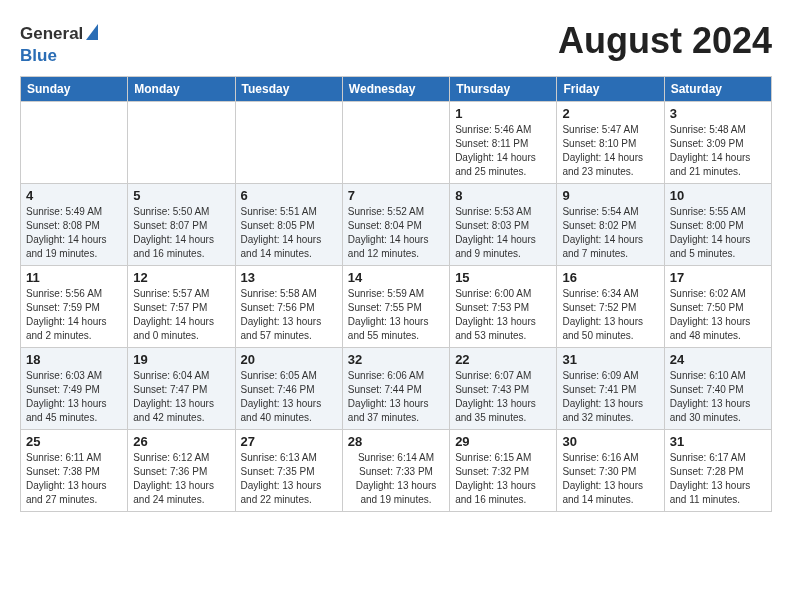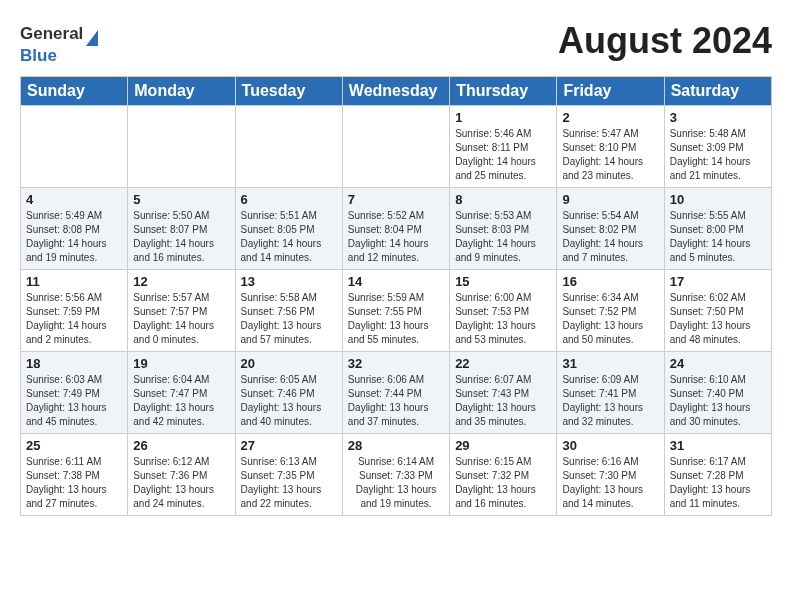--- a/index.html
+++ b/index.html
@@ -35,21 +35,21 @@
       width: 100%;
       border-collapse: collapse;
       margin-top: 10px;
       font-size: 11px;
     }
     .calendar th {
       background: #2a6db5;
       color: #fff;
       text-align: left;
       padding: 5px 6px;
-      font-size: 16px;
+      font-size: 12px;
       font-weight: bold;
       border: 1px solid #ccc;
     }
     .calendar td {
       border: 1px solid #ccc;
       vertical-align: top;
       padding: 4px 5px;
       width: calc(100% / 7);
       min-height: 80px;
       height: 80px;
@@ -69,21 +69,21 @@
       background: #f9f9f9;
     }
     tr:nth-child(odd) td {
       background: #fff;
     }
     tr:nth-child(even) td {
       background: #f0f4f8;
     }
     .logo-row {
       display: flex;
-      align-items: flex-end;
+      align-items: flex-start;
       margin-bottom: 2px;
     }
     .logo-blue-triangle {
       display: inline-block;
       width: 0;
       height: 0;
       border-style: solid;
       border-width: 0 0 16px 12px;
       border-color: transparent transparent #2a6db5 transparent;
       margin-left: 3px;

